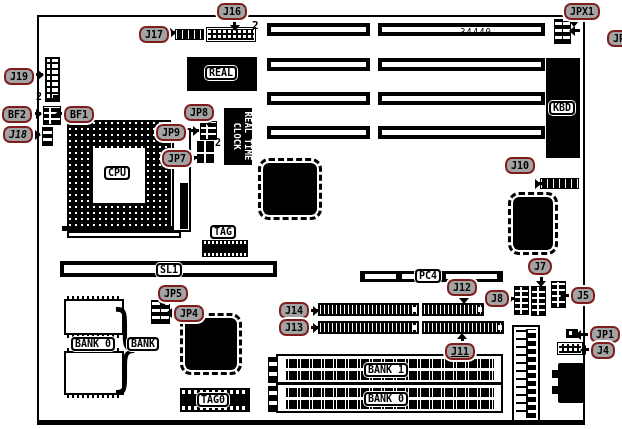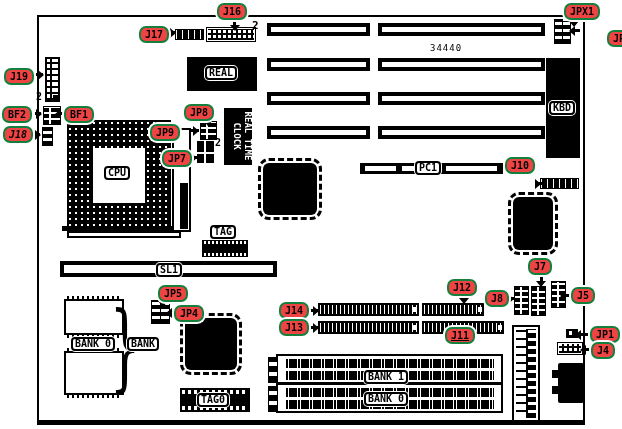--- a/index.html
+++ b/index.html
@@ -3,21 +3,21 @@
 <meta charset="utf-8">
 <style>
   html,body{margin:0;padding:0;background:#fff;}
   #stage{position:relative;width:622px;height:429px;background:#fff;overflow:hidden;
          font-family:"DejaVu Sans Mono","Liberation Mono",monospace;}
   .abs{position:absolute;}
   
   #board{position:absolute;left:37px;top:15px;width:548px;height:410px;box-sizing:border-box;
          border:2px solid #000;border-bottom-width:5px;}
   
-  .co{position:absolute;background:#ef4444;border:2px solid #15803d;border-radius:7px;
+  .co{position:absolute;background:#a3a3a3;border:2px solid #7f1d1d;border-radius:7px;
       font-weight:bold;font-size:10px;line-height:11px;padding:1px 4px;white-space:nowrap;
       box-shadow:0 0 0 2px #fff;z-index:8;text-align:right;}
   
   .lbl{position:absolute;background:#fff;border:2px solid #000;border-radius:4px;
        font-weight:bold;font-size:10px;line-height:10px;padding:0 2px;white-space:nowrap;
        box-shadow:0 0 0 1px #fff;z-index:6;}
   
   .bar{position:absolute;background:#000;}
   .bar > i{position:absolute;left:4px;right:4px;top:4px;bottom:4px;background:#fff;}
   
@@ -82,21 +82,21 @@
   .rtctext{position:absolute;left:-14px;top:14px;width:57px;height:28px;transform:rotate(90deg);
     color:#fff;font-weight:bold;font-size:9px;line-height:11px;text-align:center;}
   .small9{font-size:9px;letter-spacing:1px;font-weight:normal;}
 </style>
 </head>
 <body>
 
 <div id="stage">
   <div id="board"></div>
 
-  <div class="abs pin small9" style="left:430px;top:43px;width:62px;text-align:left;">34440</div>
+  <div class="abs pin small9" style="left:430px;top:27px;width:62px;text-align:right;">34440</div>
 
   <div class="bar" style="left:267px;top:23px;width:103px;height:13px;">
       <i></i>
     </div>
   <div class="bar" style="left:378px;top:23px;width:167px;height:13px;">
       <i></i>
     </div>
   <div class="bar" style="left:267px;top:58px;width:103px;height:13px;">
       <i></i>
     </div>
@@ -109,25 +109,25 @@
   <div class="bar" style="left:378px;top:92px;width:167px;height:13px;">
       <i></i>
     </div>
   <div class="bar" style="left:267px;top:126px;width:103px;height:13px;">
       <i></i>
     </div>
   <div class="bar" style="left:378px;top:126px;width:167px;height:13px;">
       <i></i>
     </div>
 
-  <div class="pci" style="top:163px;">
+  <div class="pci" style="top:271px;">
     <i style="left:5px;width:31px;"></i>
       <i style="left:42px;width:14px;"></i>
       <i style="left:86px;width:51px;"></i>
-    <span class="lbl" style="left:55px;top:-2px;">PC1</span>
+    <span class="lbl" style="left:55px;top:-2px;">PC4</span>
   </div>
 
   <div class="abs" style="left:187px;top:57px;width:70px;height:34px;background:#000;"></div>
   <span class="lbl" style="left:205px;top:66px;">REAL</span>
 
   <div class="abs" style="left:546px;top:58px;width:34px;height:100px;background:#000;"></div>
   <span class="lbl" style="left:549px;top:101px;">KBD</span>
 
   <div class="rtcbox">
     <div class="rtctext">
@@ -208,21 +208,21 @@
       <b></b>
     </div>
   <div class="hdr" style="left:422px;top:321px;width:82px;height:13px;">
       <i></i>
       <b></b>
     </div>
 
   <div class="bank" style="top:354px;">
     <div class="simmrow" style="top:3px;"></div>
     <div class="simmrow" style="top:15px;"></div>
-    <span class="lbl" style="left:86px;top:14px;text-align:right;">BANK 1</span>
+    <span class="lbl" style="left:86px;top:7px;text-align:right;">BANK 1</span>
   </div>
   <div class="bank" style="top:383px;">
     <div class="simmrow" style="top:3px;"></div>
     <div class="simmrow" style="top:15px;"></div>
     <span class="lbl" style="left:86px;top:7px;">BANK 0</span>
   </div>
   <div class="bankend" style="left:268px;top:357px;"></div>
   <div class="bankend" style="left:268px;top:386px;"></div>
 
   <div class="jv2" style="left:514px;top:286px;width:13px;height:27px;"></div>
@@ -297,27 +297,27 @@
 
   <span class="co" style="left:217px;top:3px;">J16</span>
   <span class="co" style="left:139px;top:26px;">J17</span>
   <span class="co" style="left:564px;top:3px;">JPX1</span>
   <span class="co" style="left:579px;top:30px;margin-left:28px;">JP2</span>
   <span class="co" style="left:4px;top:68px;">J19</span>
   <span class="co" style="left:2px;top:106px;">BF2</span>
   <span class="co" style="left:64px;top:106px;">BF1</span>
   <span class="co" style="left:3px;top:126px;font-style:italic;">J18</span>
   <span class="co" style="left:184px;top:104px;">JP8</span>
-  <span class="co" style="left:150px;top:124px;">JP9</span>
+  <span class="co" style="left:156px;top:124px;">JP9</span>
   <span class="co" style="left:162px;top:150px;">JP7</span>
   <span class="co" style="left:505px;top:157px;">J10</span>
   <span class="co" style="left:158px;top:285px;">JP5</span>
   <span class="co" style="left:174px;top:305px;">JP4</span>
   <span class="co" style="left:279px;top:302px;">J14</span>
   <span class="co" style="left:279px;top:319px;">J13</span>
   <span class="co" style="left:447px;top:279px;">J12</span>
-  <span class="co" style="left:445px;top:327px;text-decoration:underline;">J11</span>
+  <span class="co" style="left:445px;top:343px;text-decoration:underline;">J11</span>
   <span class="co" style="left:485px;top:290px;">J8</span>
-  <span class="co" style="left:528px;top:258px;">J7</span>
+  <span class="co" style="left:528px;top:258px;border-radius:8px;">J7</span>
   <span class="co" style="left:571px;top:287px;">J5</span>
   <span class="co" style="left:590px;top:326px;">JP1</span>
   <span class="co" style="left:591px;top:342px;">J4</span>
 </div>
 
 </body></html>

